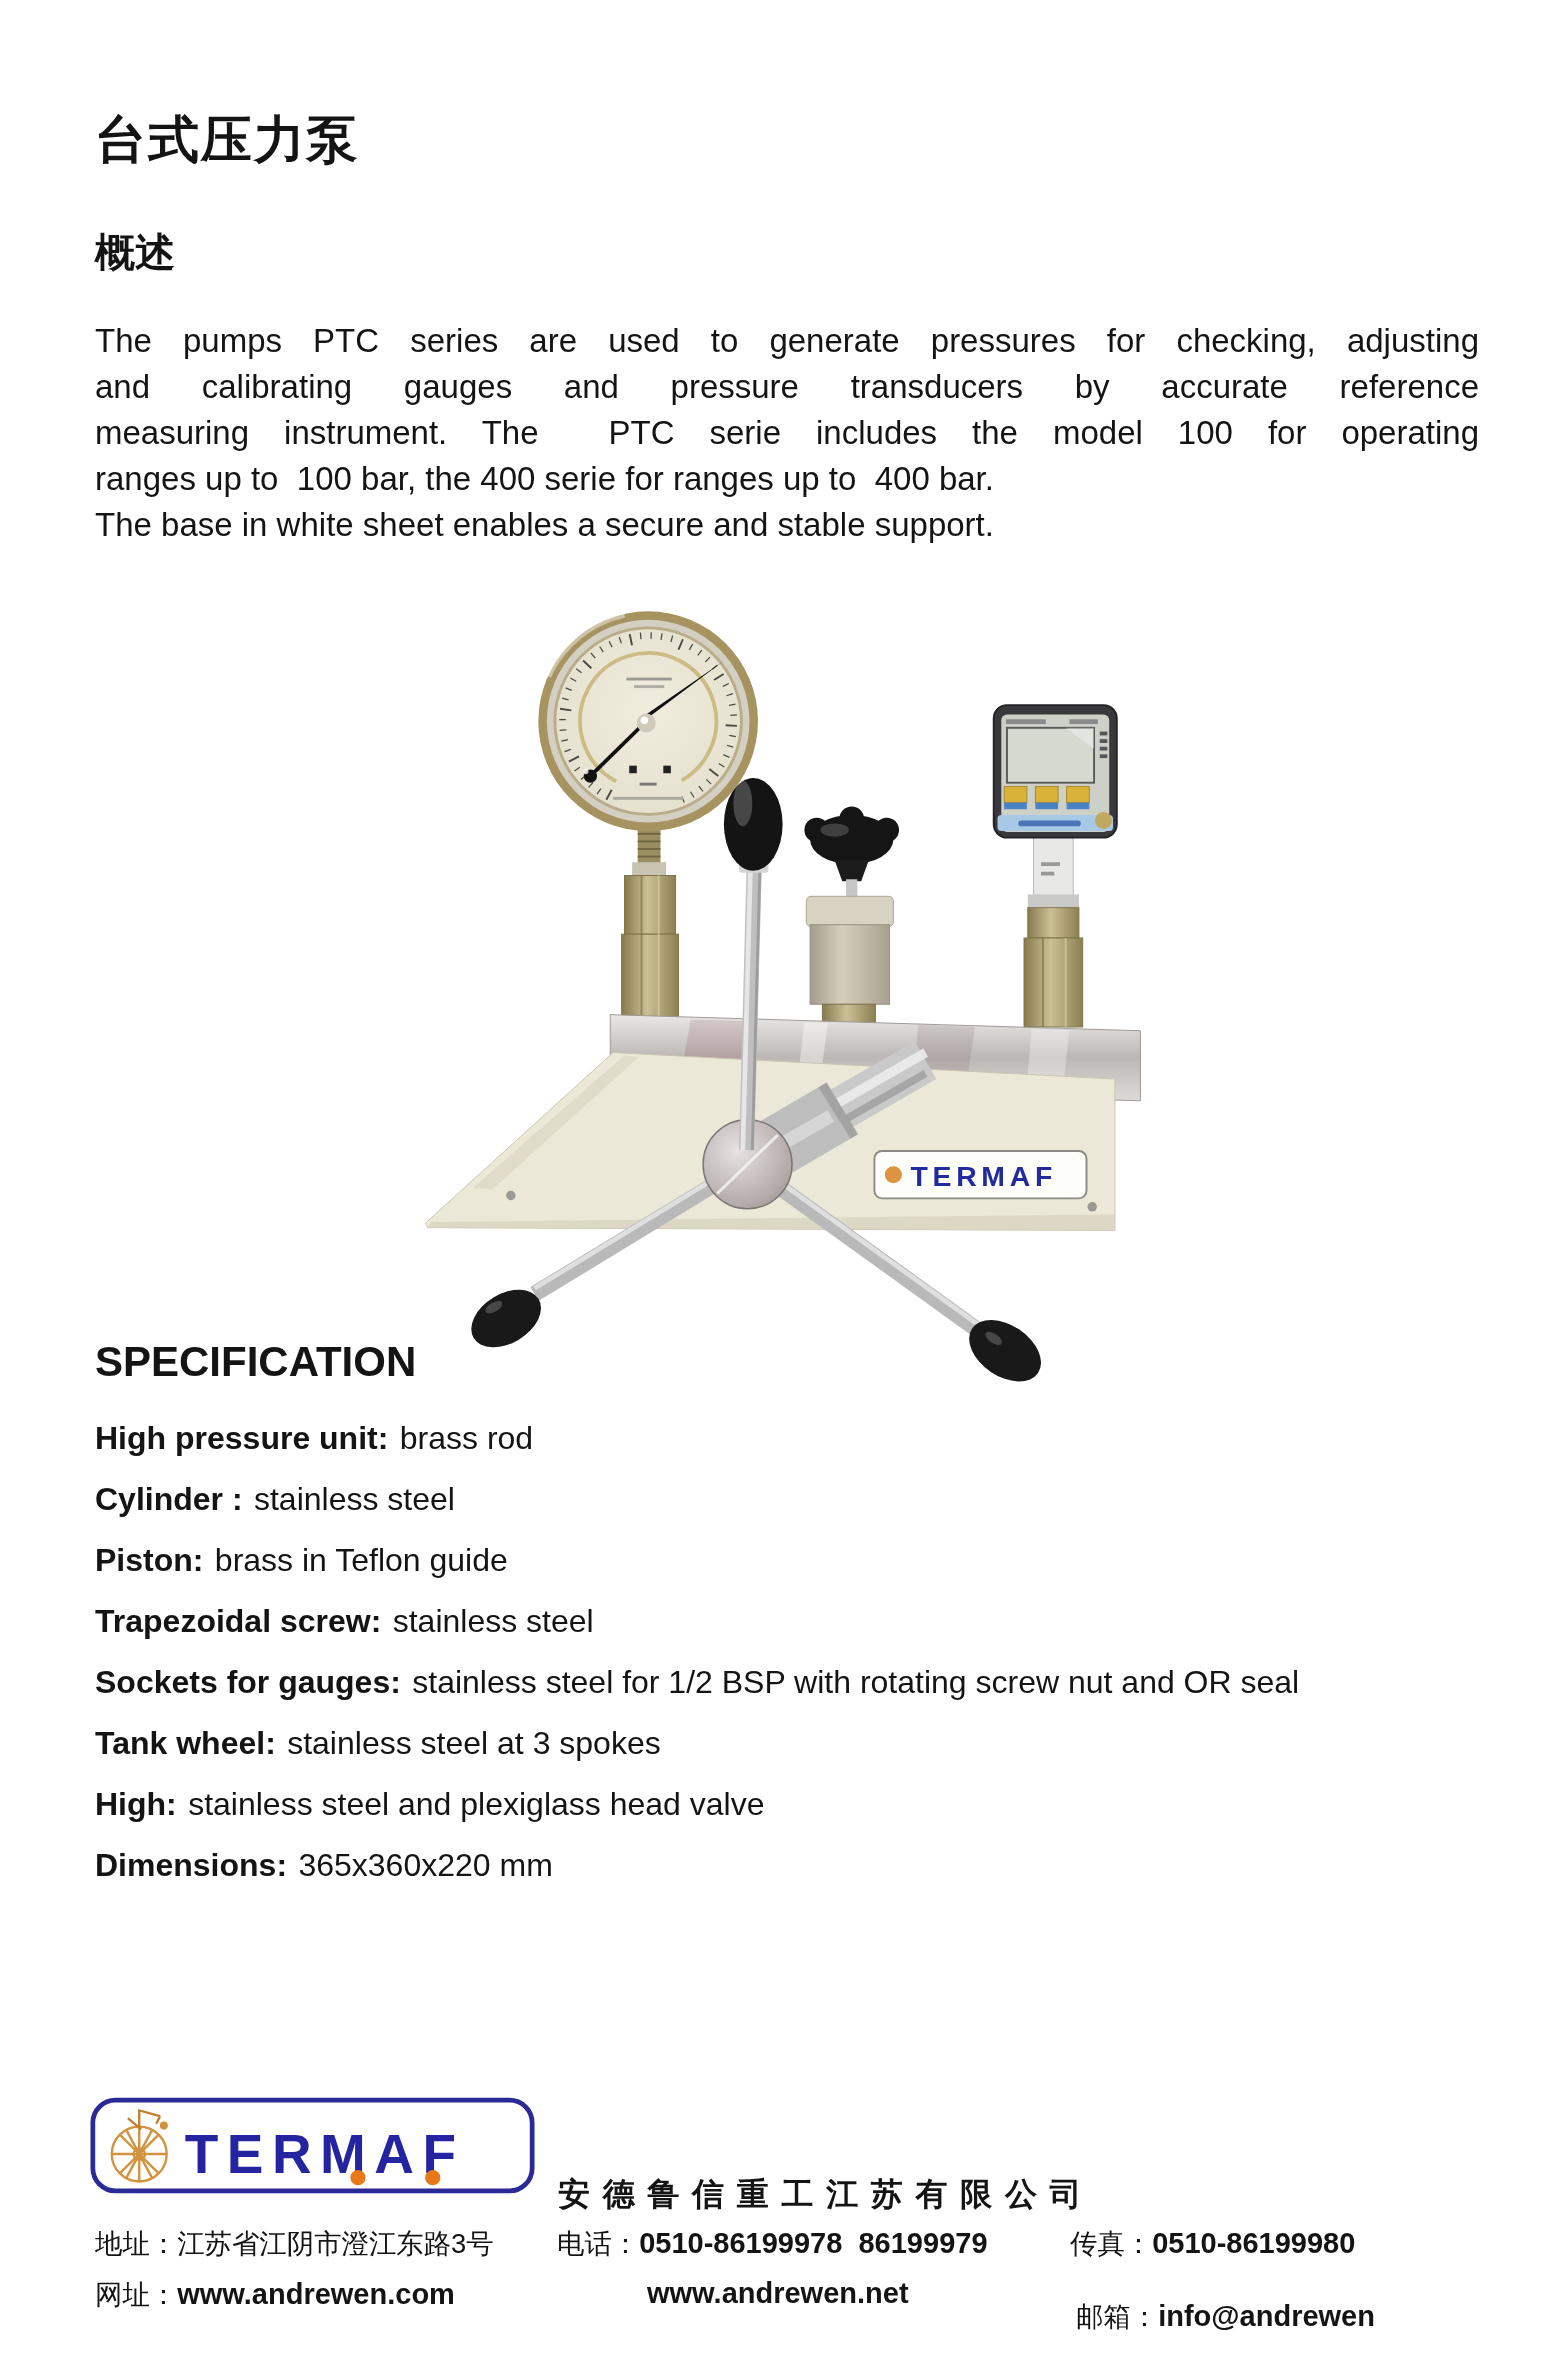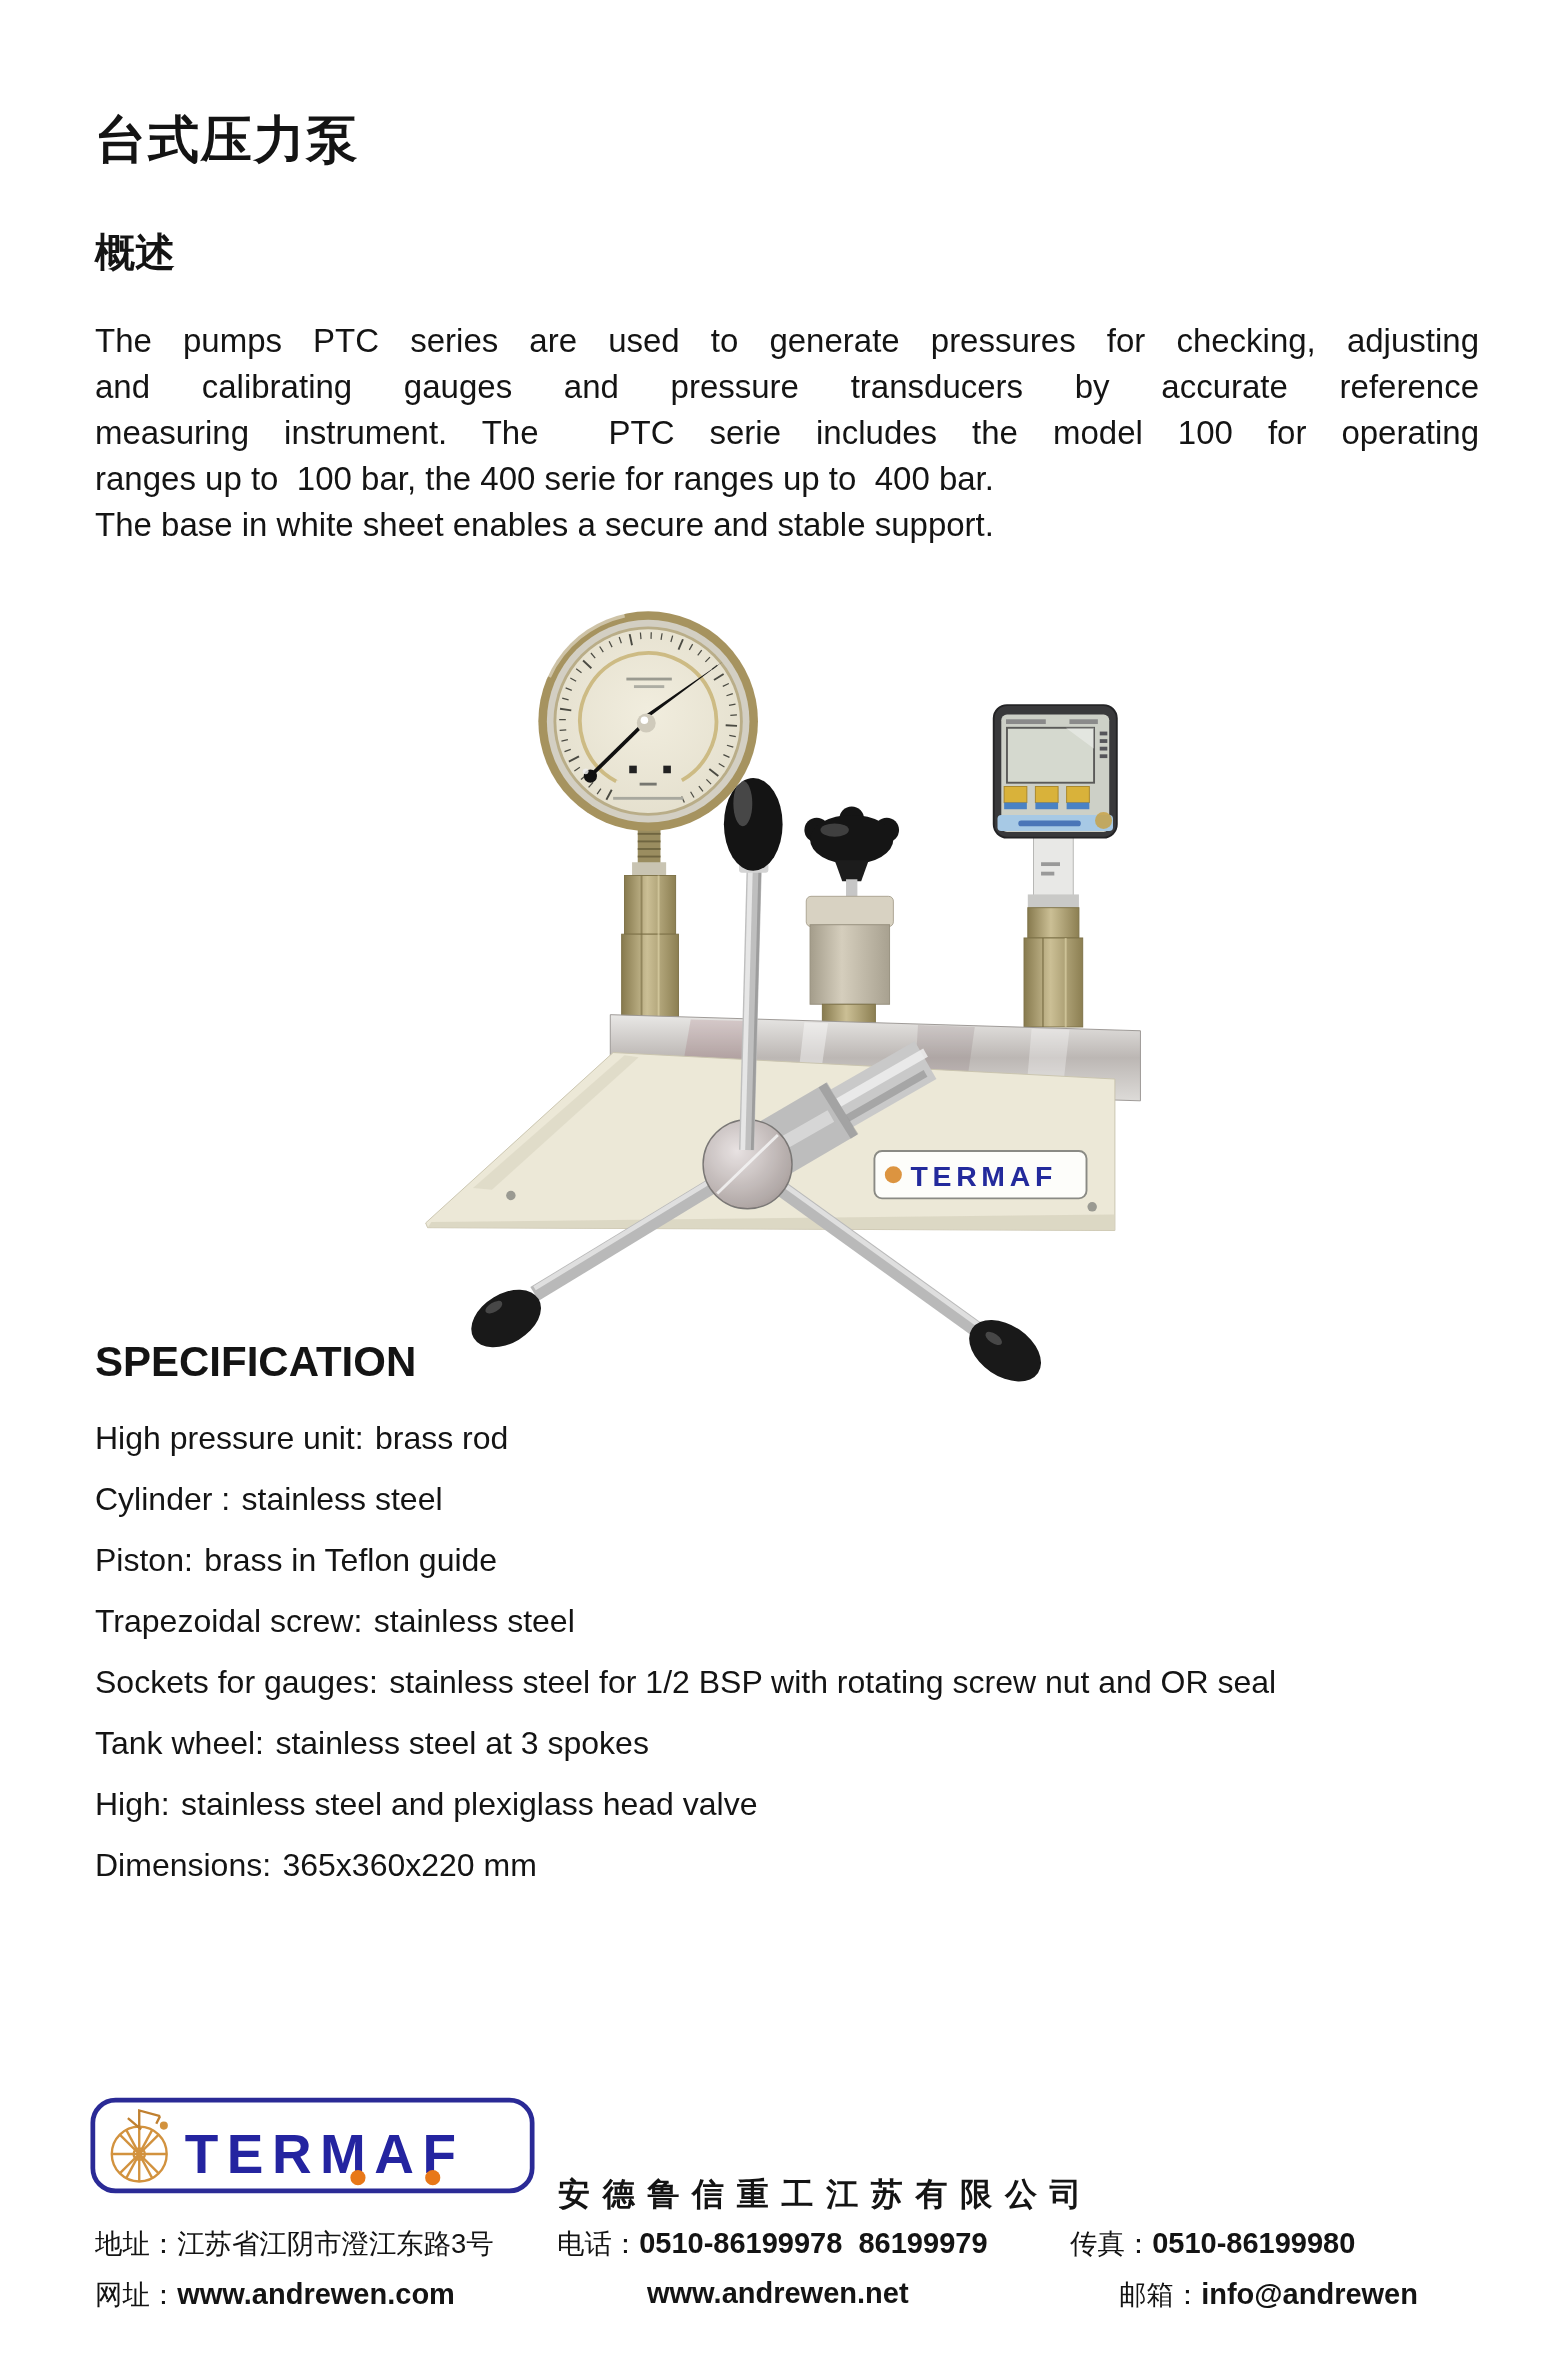--- a/index.html
+++ b/index.html
@@ -15,33 +15,33 @@
 
   
   #intro{left:95px;top:318px;width:1384px;font-size:33px;line-height:46px;}
   .intro-line{height:46px;overflow:hidden;white-space:pre-wrap;}
   .intro-line.just{text-align:justify;}
   .intro-line.just::after{content:"";display:inline-block;width:100%;height:0;}
 
   
   #spec-heading{left:95px;top:1338px;font-size:42px;font-weight:bold;}
   #spec-list{left:95px;top:1408px;width:1384px;font-size:32px;line-height:61px;}
-  .spec-label{font-weight:normal;margin-right:11.4px;}
+  .spec-label{font-weight:bold;margin-right:11.4px;}
   .spec-row.wrap2{max-width:1297px;}
 
   
   #company-name{left:558px;top:2173px;font-size:32px;font-weight:bold;letter-spacing:1.9px;white-space:pre;}
   .f-row{left:95px;width:1471px;height:49px;}
   #footer-row2{top:2226px;}
   #footer-row3{top:2277px;}
   .f-group{position:absolute;top:0;white-space:pre;}
   .f-label{font-size:27.4px;}
   .f-value{font-size:29px;font-weight:bold;}
   .g-addr{left:0;}  .g-phone{left:462px;} .g-fax{left:975px;}
-  .g-web{left:0;}   .g-web2{left:552px;}  .g-email{left:1024px;}
+  .g-web{left:0;}   .g-web2{left:552px;}  .g-email{left:981px;margin-top:22px;}
 </style>
 </head>
 <body>
 
 <div class="abs" id="doc-title">台式压力泵</div>
 <div class="abs" id="overview-heading">概述</div>
 
 <div class="abs" id="intro">
   <div class="intro-line just">The pumps PTC series are used to generate pressures for checking, adjusting</div>
   <div class="intro-line just">and calibrating gauges and pressure transducers by accurate reference</div>

